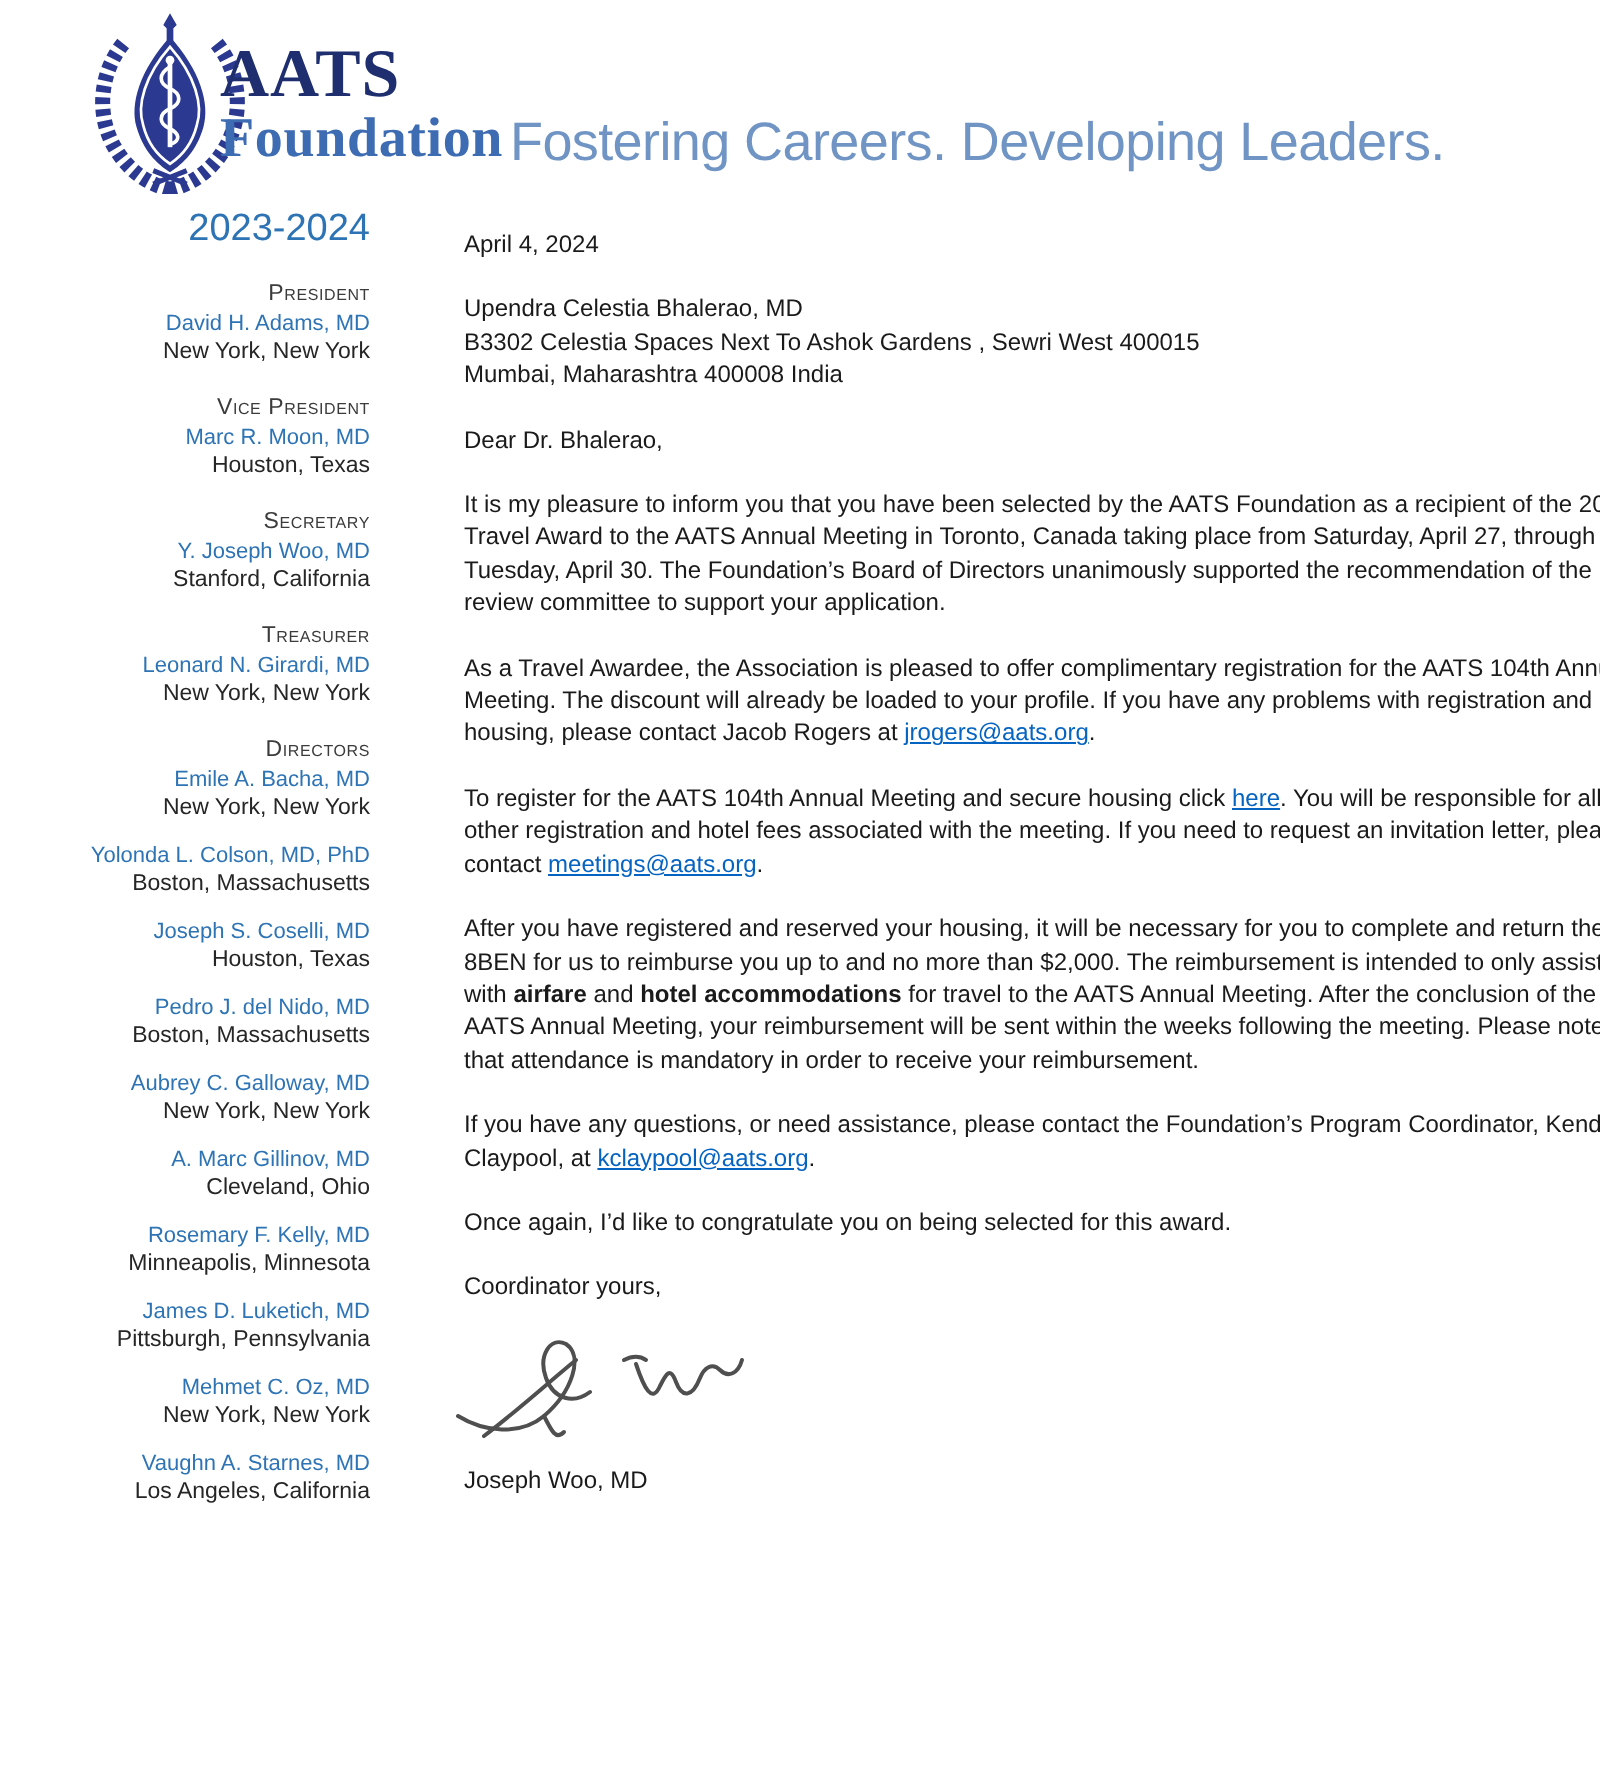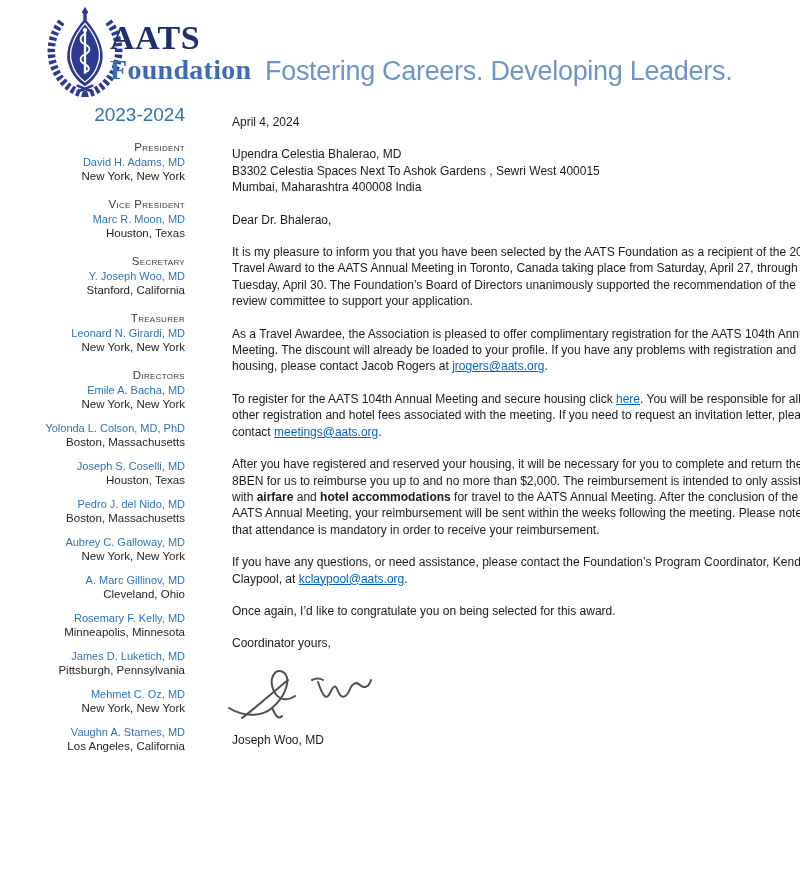--- a/index.html
+++ b/index.html
@@ -7,21 +7,21 @@
   .page {
     position:relative; width:800px; height:788px; background:#ffffff;
     font-family:"Liberation Sans", sans-serif; overflow:hidden;margin-left:21px;
   }
   
   .logo { position:absolute; left:22px; top:5px; width:84px; height:92px; }
   .brand { position:absolute; left:89px; top:21px; font-family:"Liberation Serif", serif; font-weight:bold; }
   .brand .l1 { font-size:34px; line-height:34px; color:#1e2e6e; letter-spacing:0.5px; }
   .brand .l2 { font-size:28px; line-height:30px; color:#3e6cb3; letter-spacing:0.3px; }
   .tagline {
-    position:absolute; left:244px; top:56px; font-size:27px; color:#7095c5;
+    position:absolute; left:234px; top:56px; font-size:27px; color:#7095c5;
     font-weight:normal; letter-spacing:-0.3px; white-space:nowrap;
   }
   
   .sidebar { position:absolute; left:0; top:104px; width:164px; text-align:right; }
   .term { font-size:19px; color:#2e74b5; margin-bottom:15px; }
   .sc-label {
     font-variant:small-caps; font-size:11.5px; color:#3b3b3b;
     letter-spacing:0.3px; line-height:13px; font-weight:normal;
   }
   .officer { margin-bottom:15px; }

